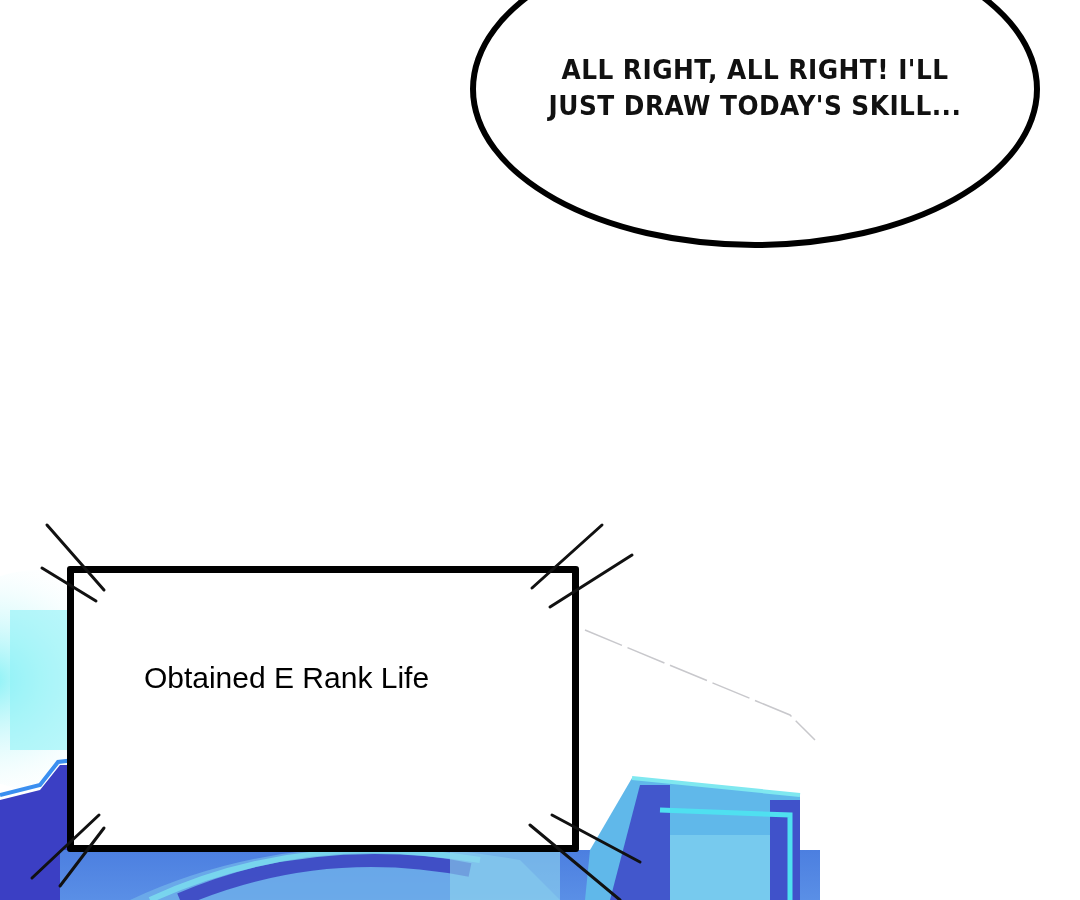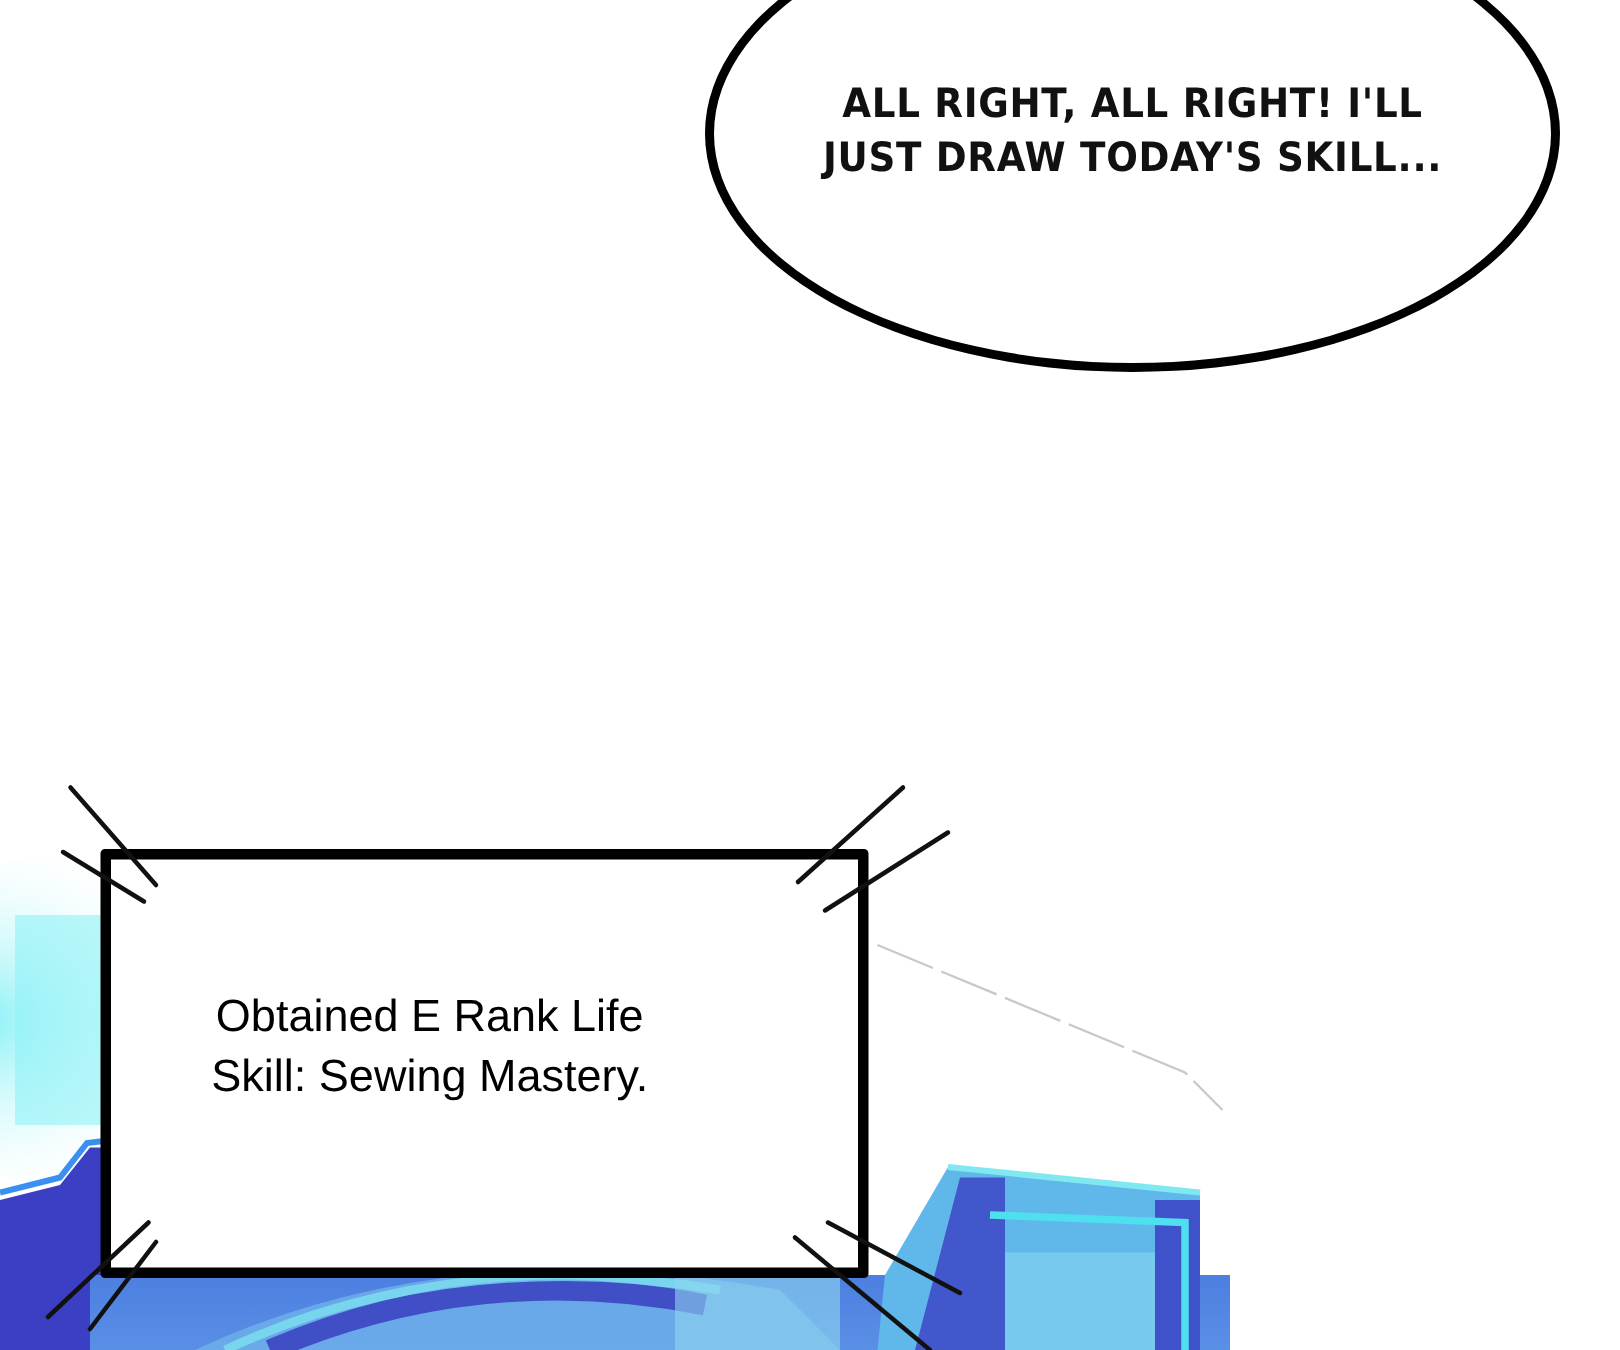--- a/index.html
+++ b/index.html
@@ -50,21 +50,20 @@
 
 <div class="bubble"></div>
 <div class="bubble-text">
   <div>ALL RIGHT, ALL RIGHT! I'LL</div>
   <div>JUST DRAW TODAY'S SKILL...</div>
 </div>
 
 <div class="sysbox"></div>
 <div class="sys-text">
   <div>Obtained E Rank Life</div>
-  <div>Skill: Sewing Mastery.</div>
 </div>
 
 <svg class="lines" viewBox="0 0 1080 900" xmlns="http://www.w3.org/2000/svg" stroke="#111" stroke-width="3" stroke-linecap="round">
 
   <line x1="47" y1="525" x2="104" y2="590"></line>
   <line x1="42" y1="568" x2="96" y2="601"></line>
 
   <line x1="602" y1="525" x2="532" y2="588"></line>
   <line x1="632" y1="555" x2="550" y2="607"></line>
 

